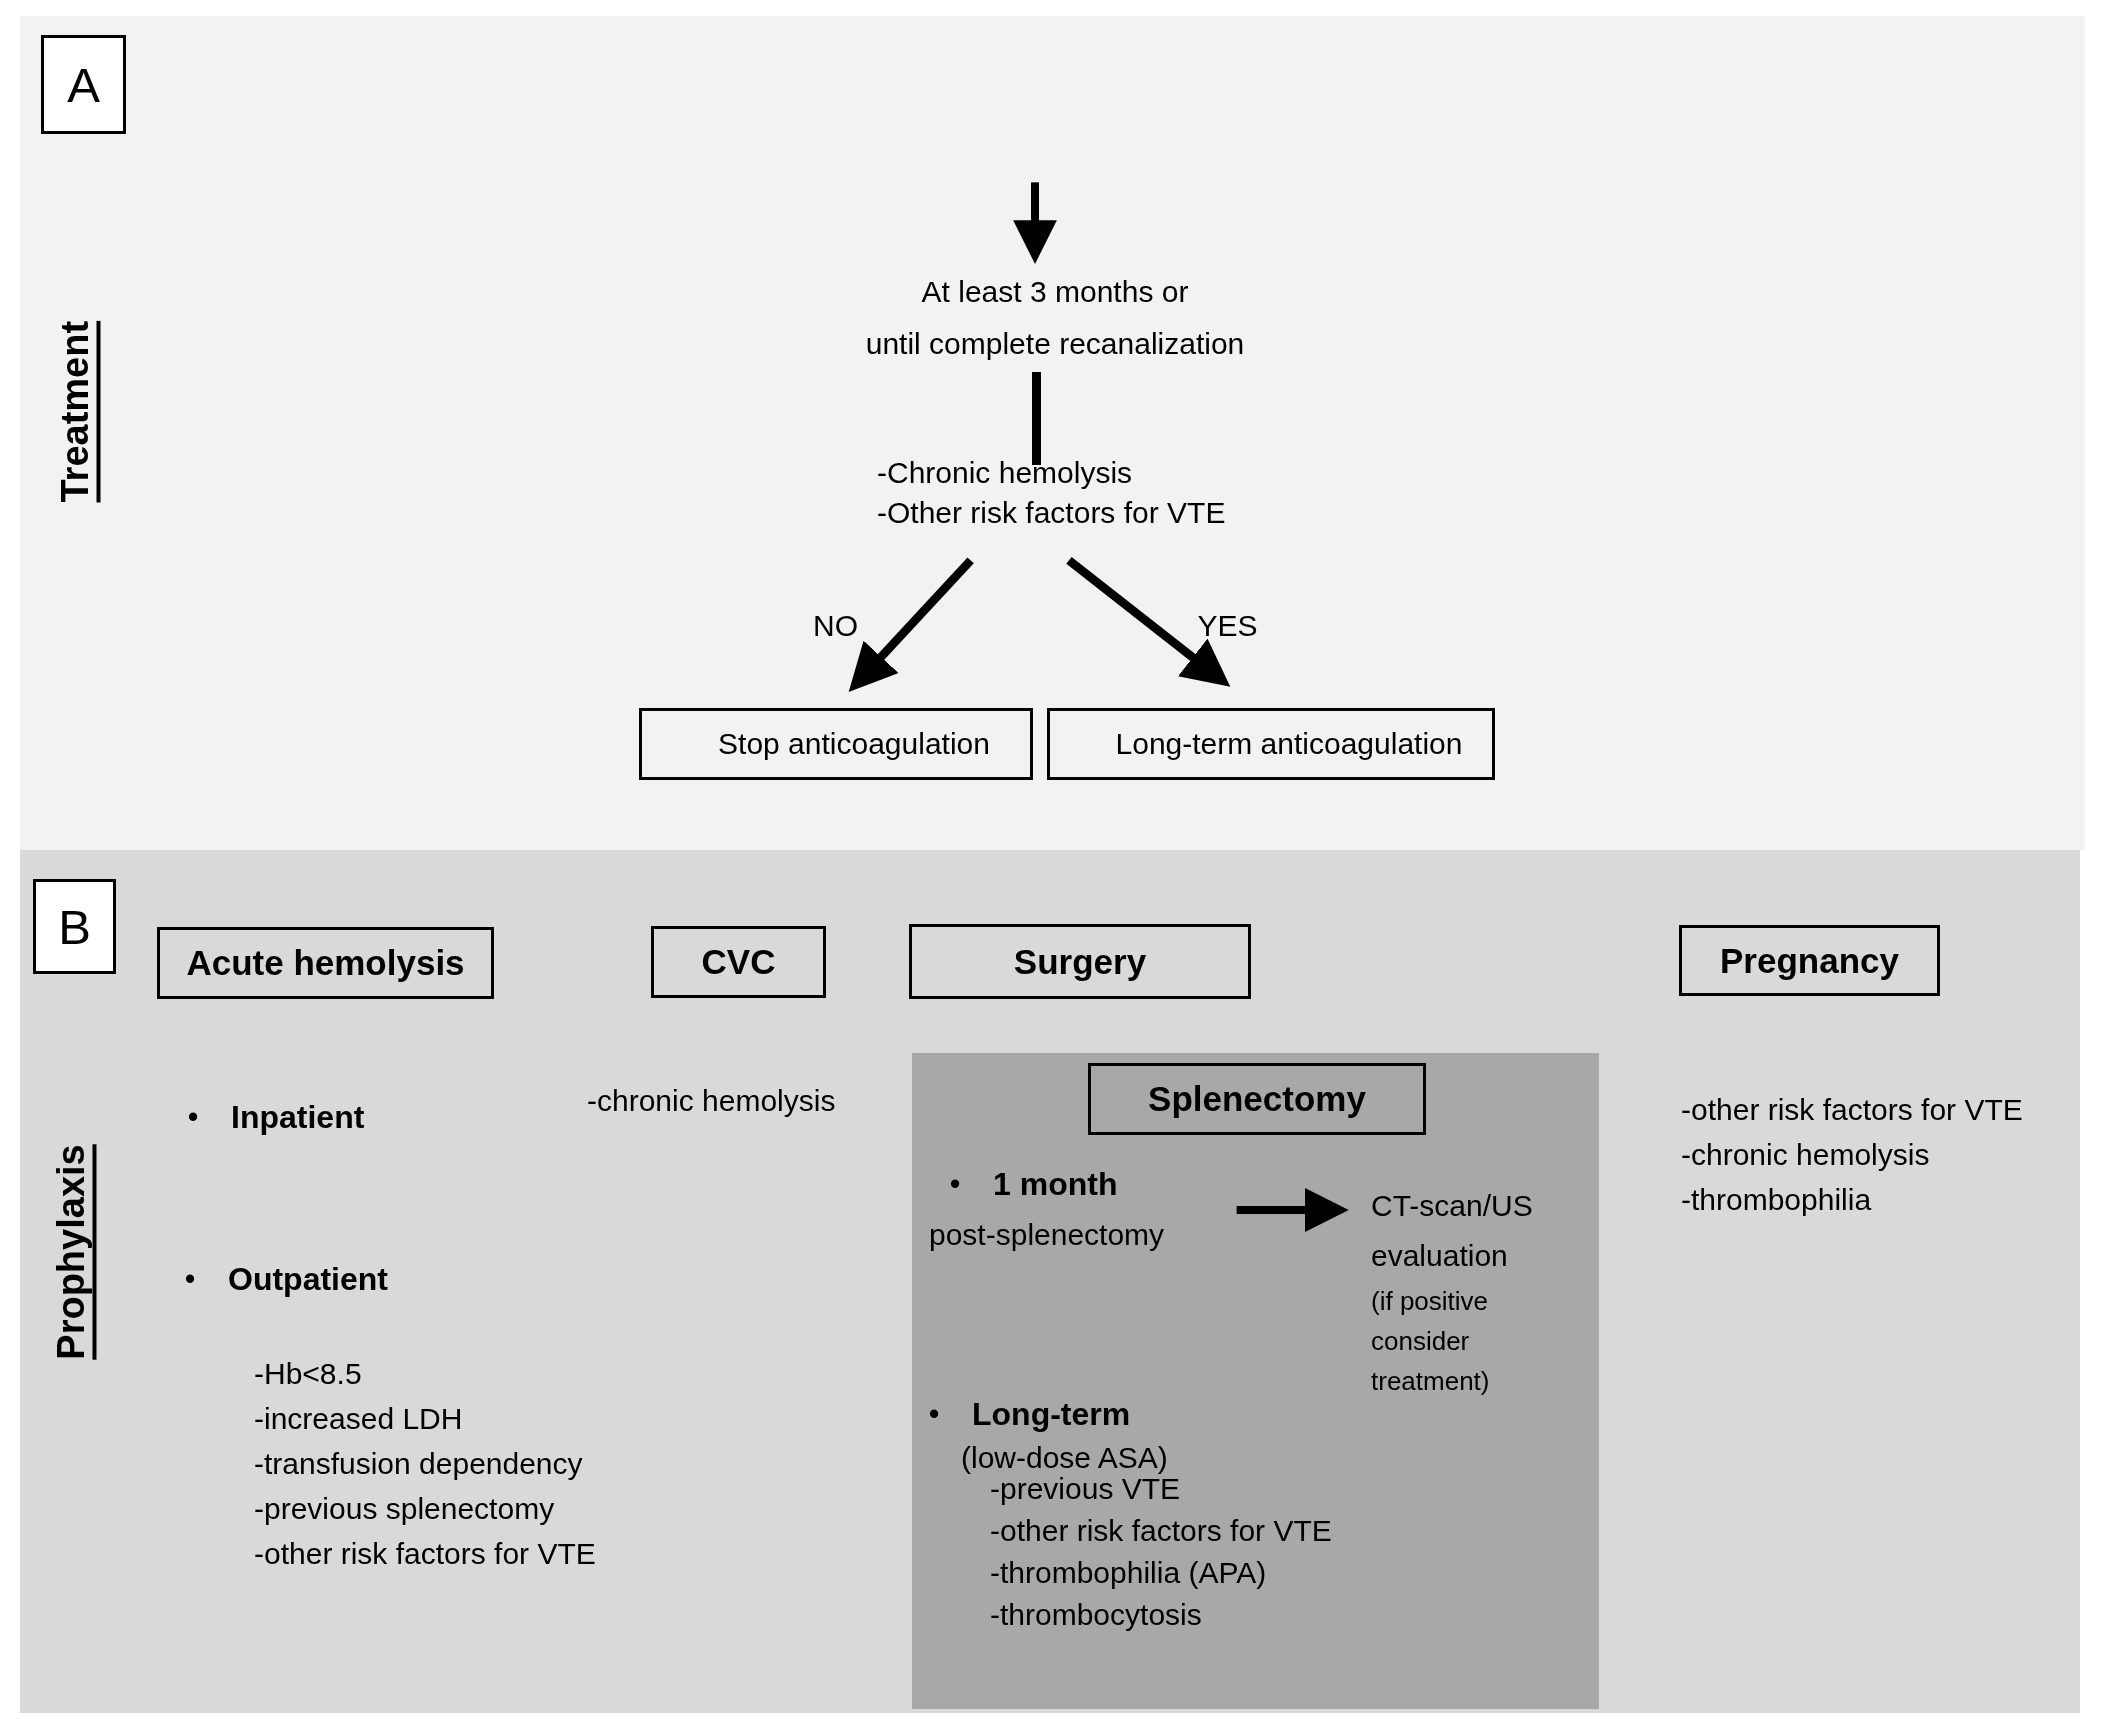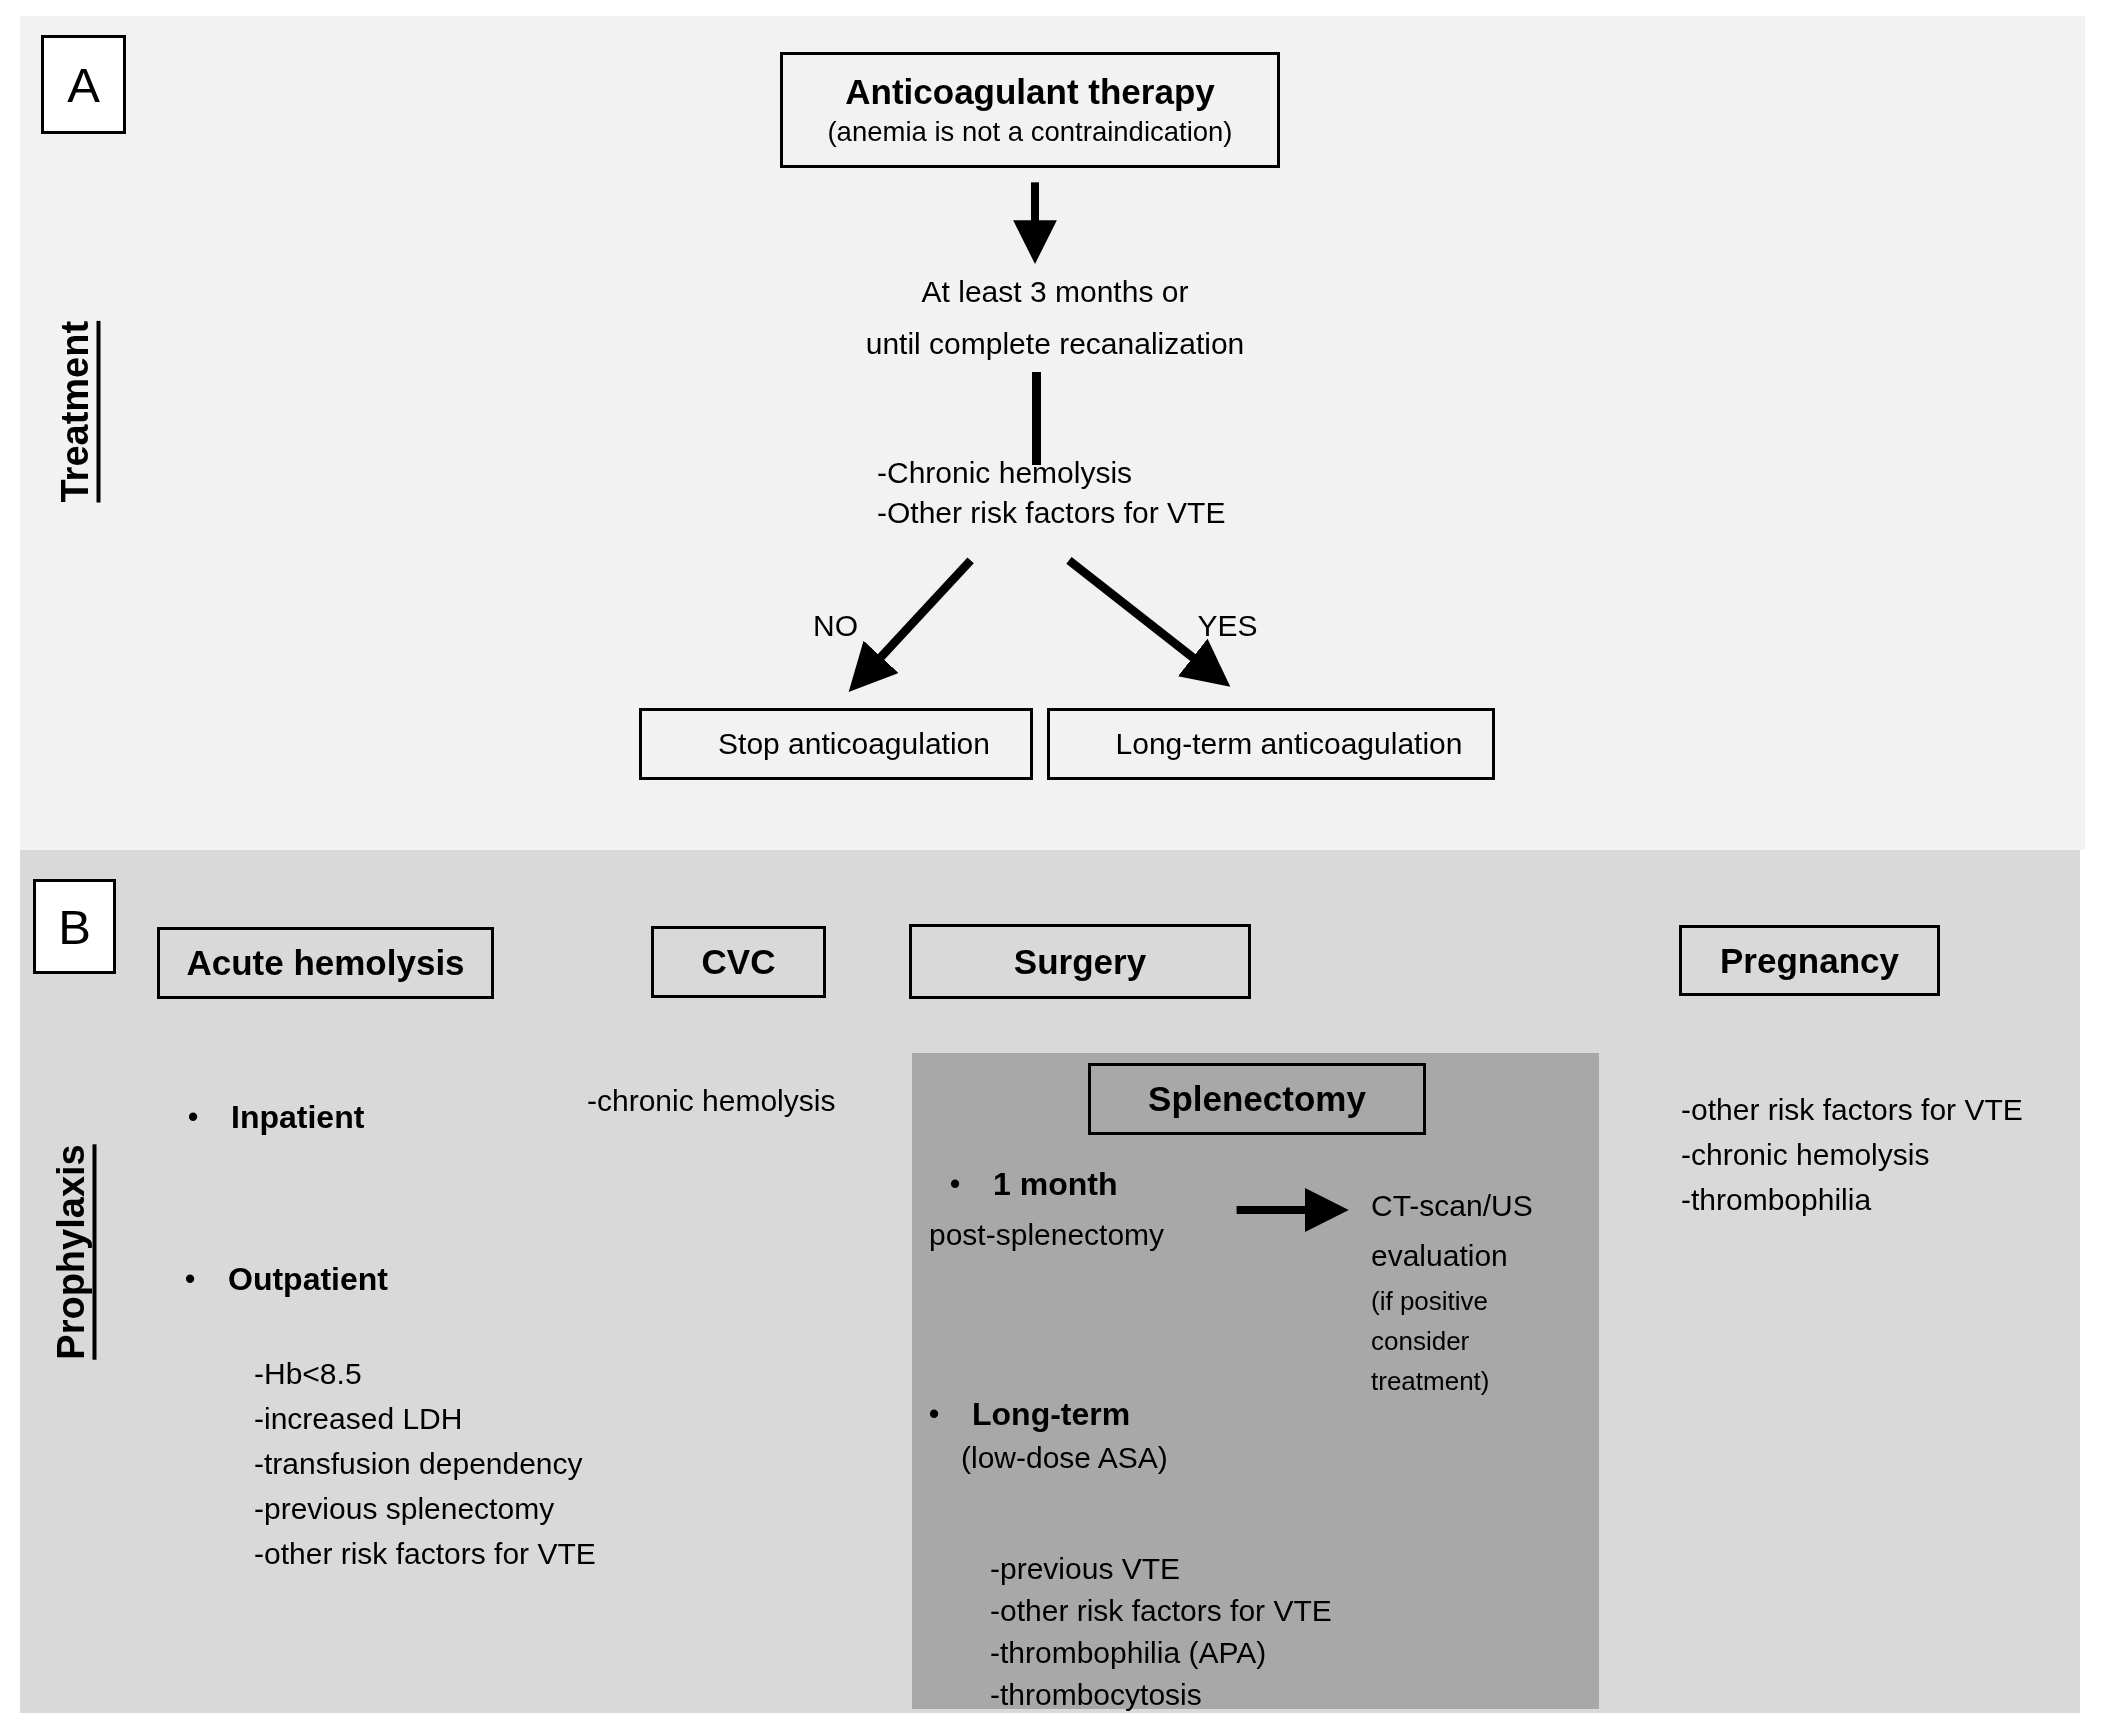--- a/index.html
+++ b/index.html
@@ -42,24 +42,20 @@
 
   <div id="panelA" class="panel"></div>
   <div id="panelB" class="panel"></div>
 
   <div class="box whitebox" style="left:41px;top:35px;width:85px;height:99px;">
     <span>A</span>
   </div>
 
   <div class="vlabel" style="left:-12.3px;top:397px;width:173px;height:38px;line-height:38px;">Treatment</div>
 
-  <div class="box" style="left:780px;top:52px;width:500px;height:116px;">
-    <div class="rootTitle">Anticoagulant therapy</div>
-    <div class="rootSub">(anemia is not a contraindication)</div>
-  </div>
 
   <svg style="left:1006px;top:178px;" width="58" height="94" viewBox="0 0 80 130">
     <defs>
       <marker id="ah-down" markerWidth="5.5" markerHeight="5.5" refX="0.5" refY="2.75" orient="auto" markerUnits="strokeWidth">
         <path d="M0,0 L5.5,2.75 L0,5.5 Z" fill="#000"></path>
       </marker>
     </defs>
     <line x1="40" y1="6" x2="40" y2="64" stroke="#000" stroke-width="11" marker-end="url(#ah-down)"></line>
   </svg>
 
@@ -151,21 +147,21 @@
     <div style="font-size:26px;line-height:40px;">
       <div>(if positive</div>
       <div>consider</div>
       <div>treatment)</div>
     </div>
   </div>
 
   <div class="bullet" style="left:972px;top:1394px;">Long-term</div>
   <div class="txt" style="left:961px;top:1438px;">(low-dose ASA)</div>
 
-  <div class="list" style="left:990px;top:1548px;line-height:42px;">
+  <div class="list" style="left:990px;top:1468px;line-height:42px;">
     <div>-previous VTE</div>
     <div>-other risk factors for VTE</div>
     <div>-thrombophilia (APA)</div>
     <div>-thrombocytosis</div>
   </div>
 
   <div class="list" style="left:1681px;top:1087px;line-height:45px;">
     <div>-other risk factors for VTE</div>
     <div>-chronic hemolysis</div>
     <div>-thrombophilia</div>

